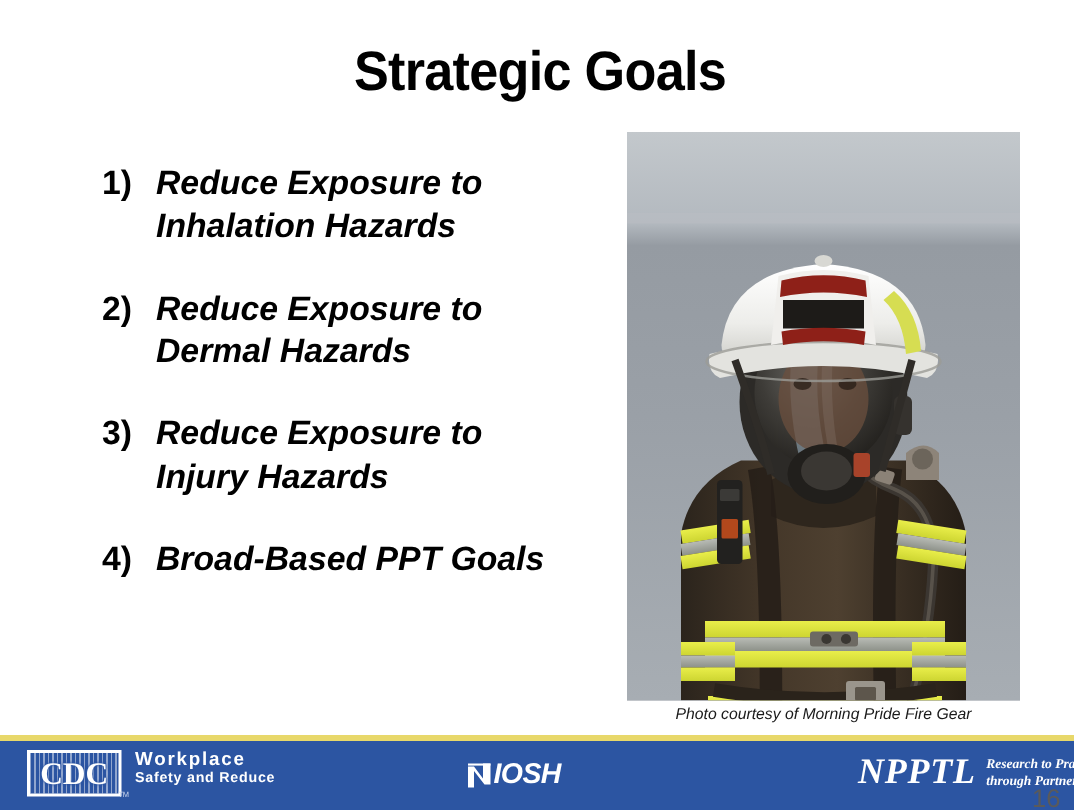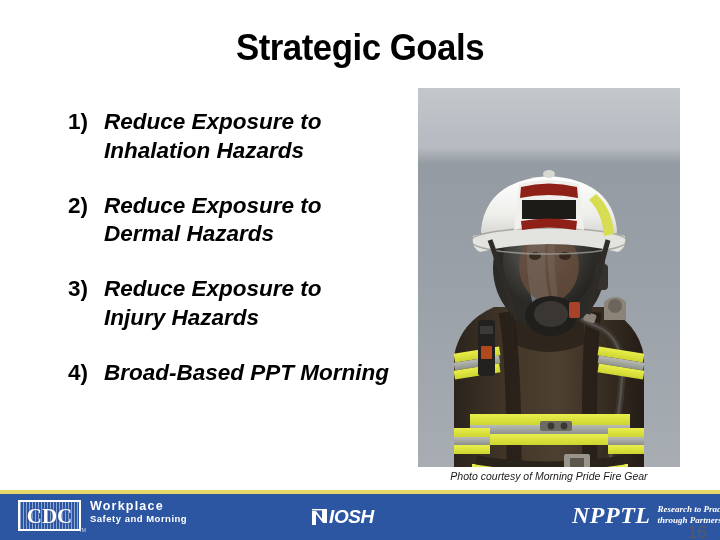--- a/index.html
+++ b/index.html
@@ -6,24 +6,25 @@
   html, body {
     margin: 0;
     padding: 0;
     background: #ffffff;
   }
   body {
     font-family: "Liberation Sans", sans-serif;
   }
   #slide {
     position: relative;
-    width: 720px;
+    width: 668px;
     height: 540px;
     background: #ffffff;
     overflow: hidden;
+    padding-left: 48px;
   }
 
   
   #slide-title {
     position: absolute;
     left: 0;
     top: 27px;
     width: 720px;
     text-align: center;
     font-family: "Liberation Sans", sans-serif;
@@ -248,21 +249,21 @@
       <span class="goal-text">Reduce Exposure to
 Dermal Hazards</span>
     </li>
     <li class="goal-item">
       <span class="goal-num">3)</span>
       <span class="goal-text">Reduce Exposure to
 Injury Hazards</span>
     </li>
     <li class="goal-item">
       <span class="goal-num">4)</span>
-      <span class="goal-text">Broad-Based PPT Morning</span>
+      <span class="goal-text">Broad-Based PPT Goals</span>
     </li>
   </ul>
 
   <div id="photo-frame">
     <svg id="photo-svg" viewBox="0 0 262 379" preserveAspectRatio="xMidYMid slice">
       <defs>
         <linearGradient id="bgGrad" x1="0" y1="0" x2="0" y2="1">
           <stop offset="0" stop-color="#c3c8cc"></stop>
           <stop offset="0.16" stop-color="#b3b9bf"></stop>
           <stop offset="0.20" stop-color="#959ba2"></stop>
@@ -397,21 +398,21 @@
   <div id="footer-rule"></div>
   <div id="footer-bar"></div>
 
   <div id="cdc-logo">
     <div id="cdc-mark">
       <div id="cdc-mark-text">CDC</div>
       <div id="cdc-tm">TM</div>
     </div>
     <div id="cdc-tagline">
       <span class="t1">Workplace</span>
-      <span class="t2">Safety and Morning</span>
+      <span class="t2">Safety and Reduce</span>
     </div>
   </div>
 
   <div id="niosh-logo">
     <div id="niosh-mark">
       <svg viewBox="0 0 17 18" width="17" height="18">
         <path d="M1 17 L1 3 L5 3 L11 11 L11 1 L16 1 L16 15 L12 15 L5 6 L5 17 Z" fill="#ffffff"></path>
         <rect x="1" y="1" width="15" height="1.4" fill="#ffffff"></rect>
       </svg>
     </div>

